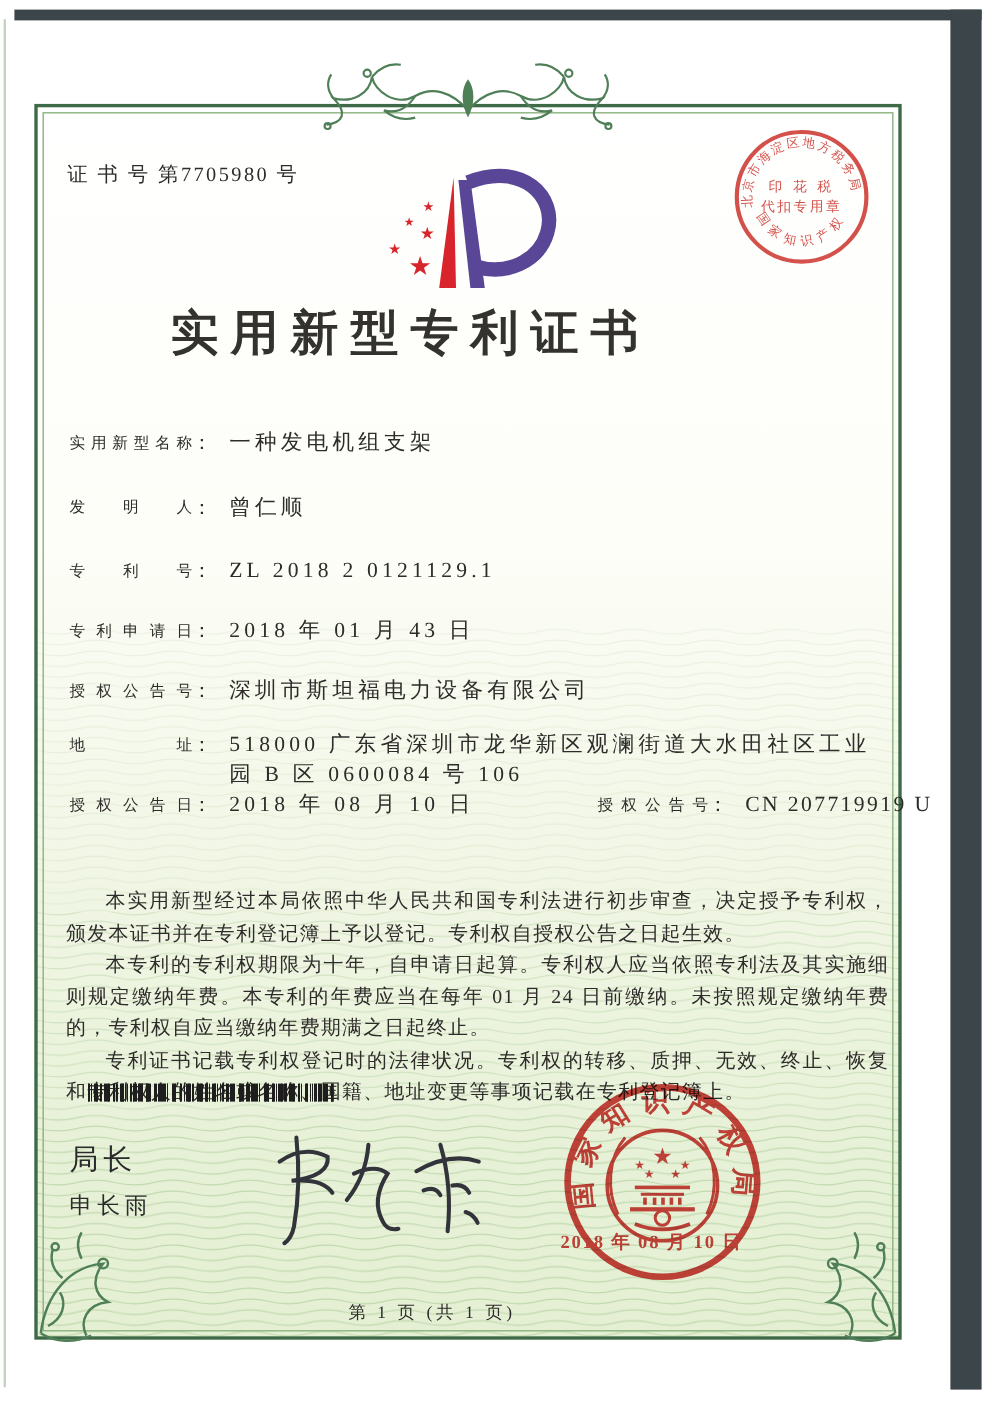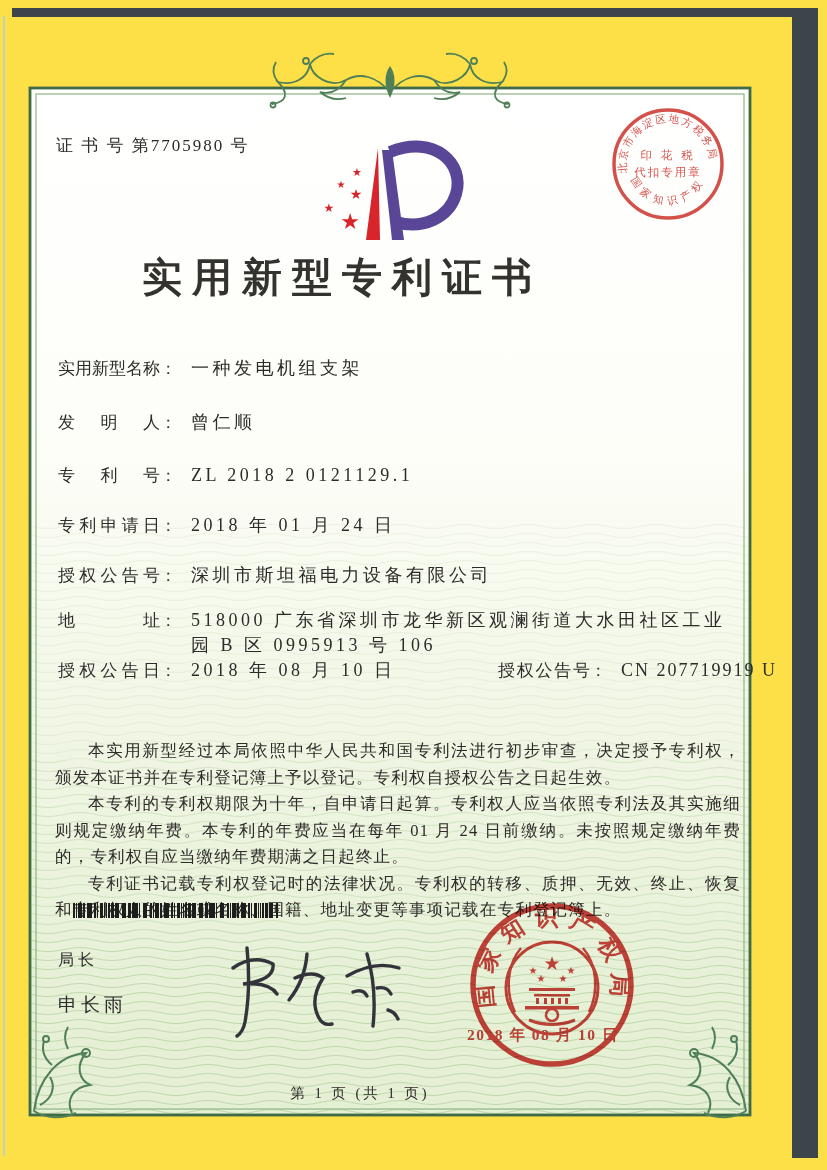--- a/index.html
+++ b/index.html
@@ -1,44 +1,44 @@
 <!DOCTYPE html>
 <html><head>
 <meta charset="utf-8">
 <style>
   html,body{margin:0;padding:0;background:#e8e8e8;}
-  #scan{position:relative;width:827px;height:1170px;background:#fde047;overflow:hidden;
+  #scan{position:relative;width:827px;height:1170px;background:#ffffff;overflow:hidden;
         font-family:"Liberation Serif","DejaVu Serif",serif;color:#2e2c2a;}
   .abs{position:absolute;}
   
   .band-top{left:12px;top:8px;width:806px;height:9px;background:#3b454a;}
   .band-right{left:792px;top:8px;width:26px;height:1150px;background:#3b454a;}
   .page-edge-left{left:3px;top:16px;width:2px;height:1140px;background:#c2d4be;}
   
   .cert-no{left:56px;top:134px;font-size:17px;letter-spacing:2px;}
   .title{left:30px;top:250px;width:624px;text-align:center;font-size:40px;font-weight:bold;
          letter-spacing:10px;color:#34322f;}
   
   .field-row{position:absolute;left:58px;width:690px;font-size:18px;line-height:25px;}
   .f-label-t{display:inline-block;width:102px;text-align:justify;text-align-last:justify;
-             font-size:17px;vertical-align:top;}
+             font-size:13px;vertical-align:top;}
   .f-colon{font-size:16.5px;vertical-align:top;}
   .f-value{display:inline-block;vertical-align:top;letter-spacing:3.5px;margin-left:10px;
            width:555px;}
   .grant-right{position:absolute;left:440px;top:0;white-space:nowrap;}
   
   .paras{left:55px;top:738px;width:686px;font-size:16.5px;line-height:26.5px;
          letter-spacing:1.2px;text-align:justify;}
   .paras p{margin:0;text-indent:2em;}
   
   .barcode{left:73px;top:903px;width:205px;height:15px;
     background-image:
       repeating-linear-gradient(90deg,#1d1d1d 0 2px,transparent 2px 3px,#1d1d1d 3px 4px,transparent 4px 7px),
       repeating-linear-gradient(90deg,#1d1d1d 0 1px,transparent 1px 5px,#1d1d1d 5px 8px,transparent 8px 11px);}
-  .off-title{left:58px;top:950px;font-size:16px;letter-spacing:4px;color:#2b2b2b;}
+  .off-title{left:58px;top:950px;font-size:24px;letter-spacing:4px;color:#2b2b2b;}
   .off-name{left:58px;top:992px;font-size:19px;letter-spacing:4px;color:#2b2b2b;}
   .footer{left:210px;top:1084px;width:300px;text-align:center;font-size:14.5px;letter-spacing:3px;}
   .stamp-svg{mix-blend-mode:multiply;}
 </style>
 </head>
 <body>
 
 <div id="scan">
 
   <div class="abs band-top"></div>
@@ -148,29 +148,29 @@
   <div class="field-row" style="top:410px;">
     <span class="f-label-t">发明人</span><span class="f-colon">：</span>
     <span class="f-value">曾仁顺</span>
   </div>
   <div class="field-row" style="top:463px;">
     <span class="f-label-t">专利号</span><span class="f-colon">：</span>
     <span class="f-value">ZL 2018 2 0121129.1</span>
   </div>
   <div class="field-row" style="top:513px;">
     <span class="f-label-t">专利申请日</span><span class="f-colon">：</span>
-    <span class="f-value">2018 年 01 月 24 日</span>
+    <span class="f-value">2018 年 01 月 43 日</span>
   </div>
   <div class="field-row" style="top:563px;">
     <span class="f-label-t">授权公告号</span><span class="f-colon">：</span>
     <span class="f-value">深圳市斯坦福电力设备有限公司</span>
   </div>
   <div class="field-row" style="top:608px;">
     <span class="f-label-t">地址</span><span class="f-colon">：</span>
-    <span class="f-value">518000 广东省深圳市龙华新区观澜街道大水田社区工业园 B 区 0995913 号 106</span>
+    <span class="f-value">518000 广东省深圳市龙华新区观澜街道大水田社区工业园 B 区 0600084 号 106</span>
   </div>
   <div class="field-row" style="top:658px;">
     <span class="f-label-t">授权公告日</span><span class="f-colon">：</span>
     <span class="f-value" style="width:250px;">2018 年 08 月 10 日</span>
     <span class="grant-right">
       <span class="f-label-t" style="width:92px;">授权公告号</span><span class="f-colon">：</span>
       <span class="f-value" style="width:auto;letter-spacing:2px;text-align:center;">CN 207719919 U</span>
     </span>
   </div>
 

